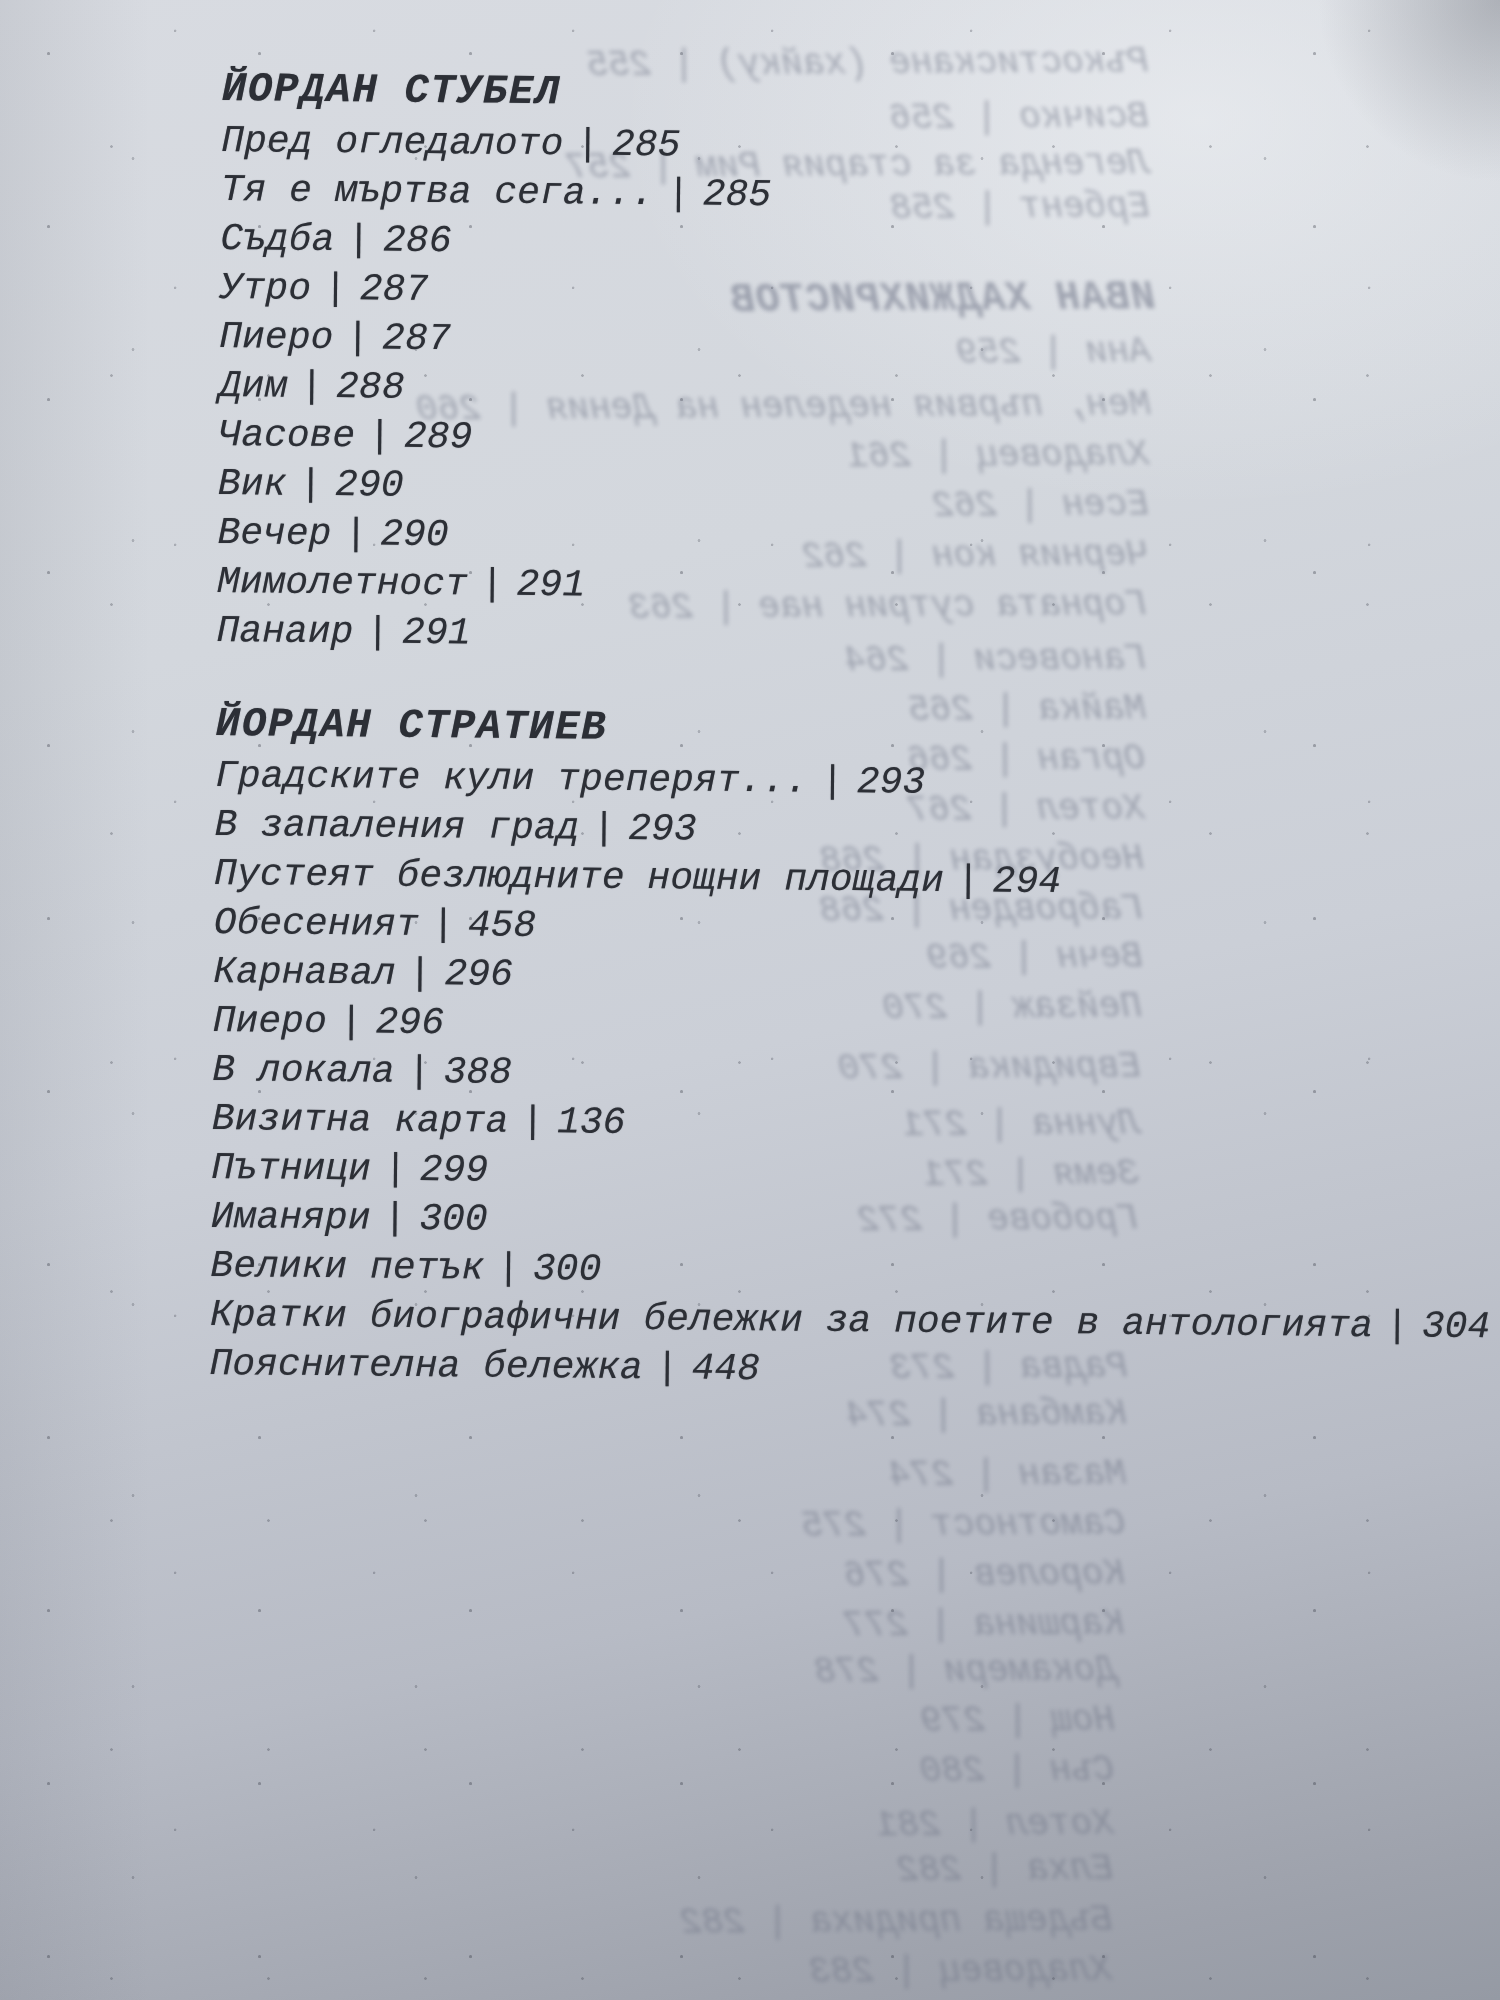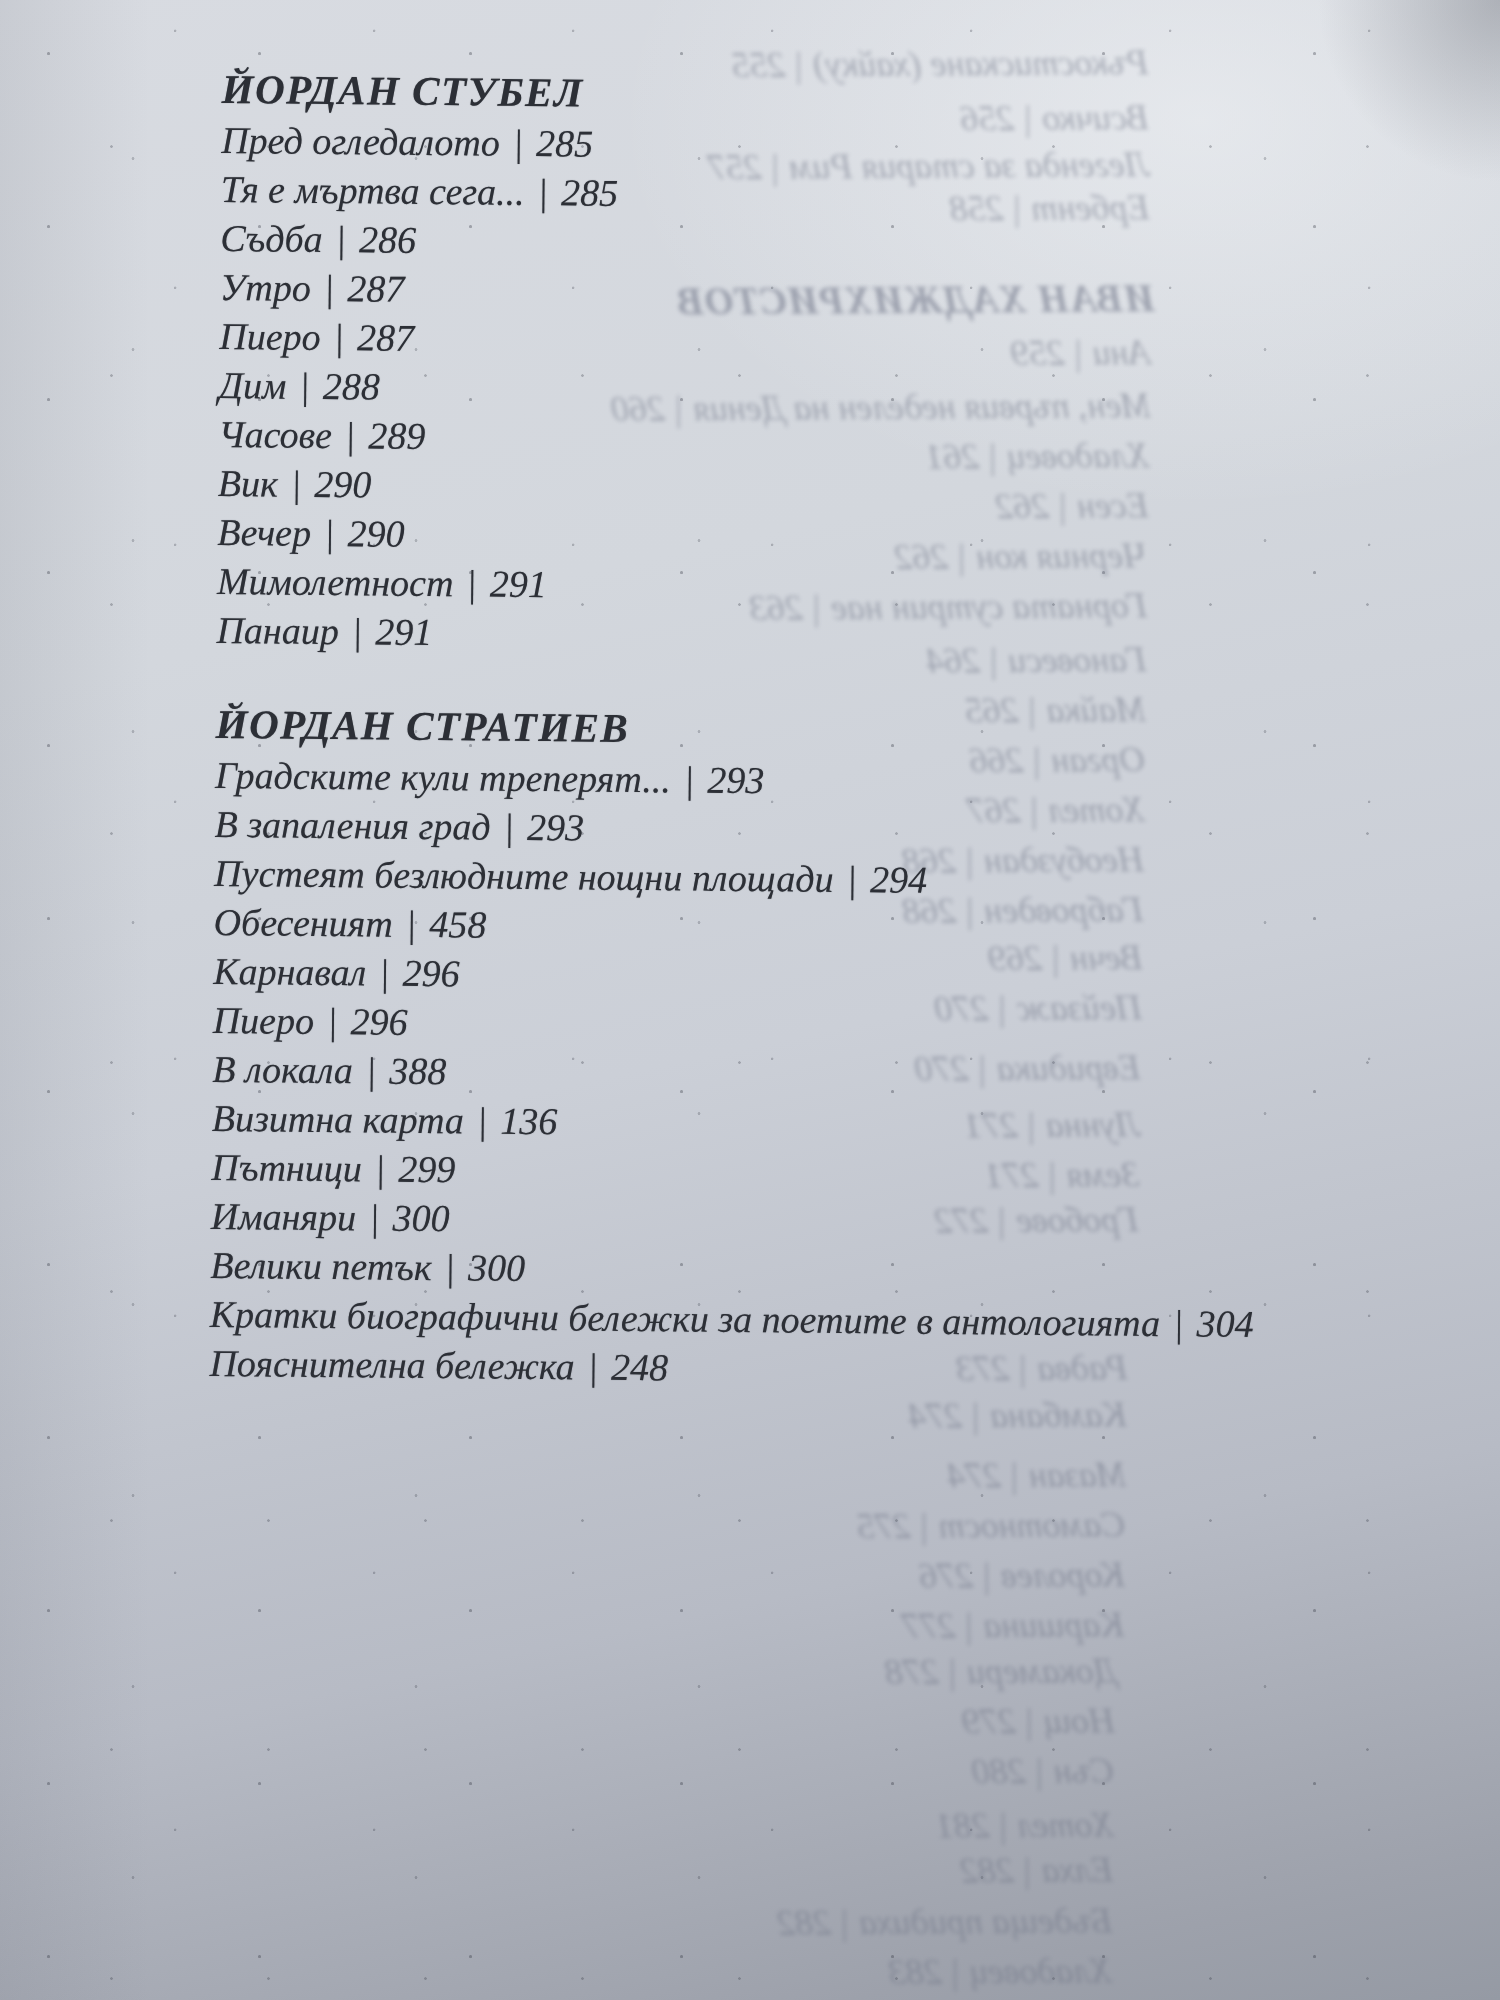--- a/index.html
+++ b/index.html
@@ -17,21 +17,21 @@
       radial-gradient(260px 260px at 100% 0%, rgba(88,92,102,.35), transparent 70%),
       
       radial-gradient(900px 600px at 80% 6%, rgba(248,250,252,.45), transparent 65%),
       
       linear-gradient(90deg, rgba(90,94,105,.12), rgba(90,94,105,0) 10%),
       
       linear-gradient(168deg, #d8dbe1 0%, #d3d7dd 30%, #cbcfd7 52%, #b7bbc5 76%, #9da1ab 94%, #959aa4 100%);
     background-size:
       211px 173px, 157px 229px, 283px 191px, 199px 257px,
       100% 100%, 100% 100%, 100% 100%, 100% 100%;
-    font-family:Liberation Serif, serif;
+    font-family:Liberation Mono, monospace;
   }
 
   
   .ghost-layer{
     position:absolute;left:0;top:0;width:1500px;height:2000px;
     transform:scaleX(-1) rotate(0.4deg);
     filter:blur(2.3px);
     opacity:.48;
     pointer-events:none;
   }
@@ -189,19 +189,19 @@
           <div class="toc-entry">
           <span class="entry-title">Иманяри</span><span class="entry-sep">|</span><span class="entry-page">300</span>
         </div>
           <div class="toc-entry">
           <span class="entry-title">Велики петък</span><span class="entry-sep">|</span><span class="entry-page">300</span>
         </div>
           <div class="toc-entry">
           <span class="entry-title">Кратки биографични бележки за поетите в антологията</span><span class="entry-sep">|</span><span class="entry-page">304</span>
         </div>
           <div class="toc-entry">
-          <span class="entry-title">Пояснителна бележка</span><span class="entry-sep">|</span><span class="entry-page">248</span>
+          <span class="entry-title">Пояснителна бележка</span><span class="entry-sep">|</span><span class="entry-page">448</span>
         </div>
         </div>
     </div>
 
   </div>
 </div>
 
 </body></html>

